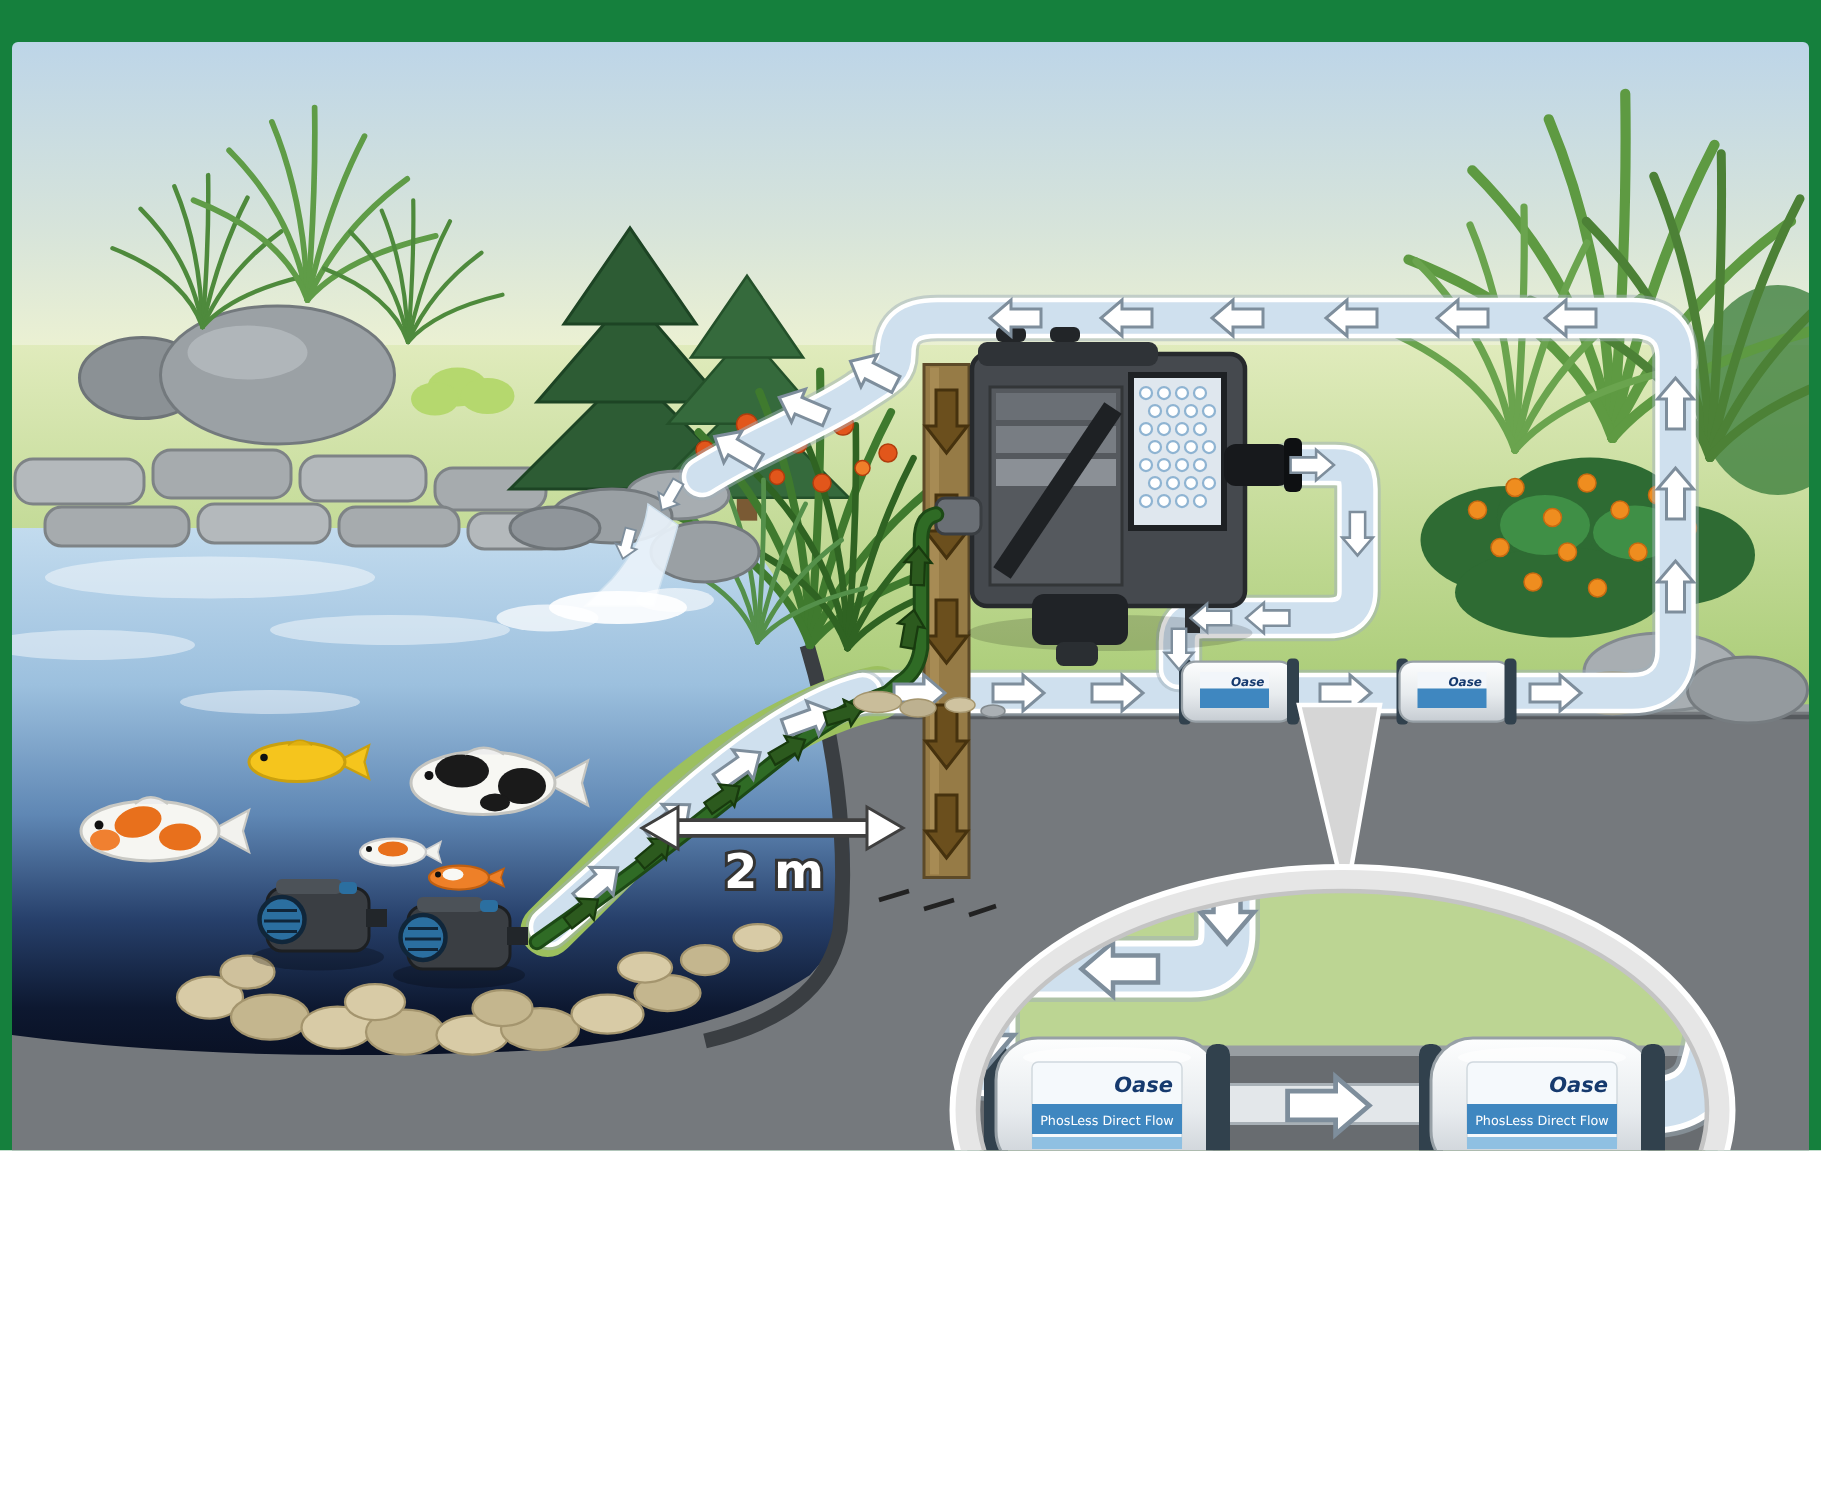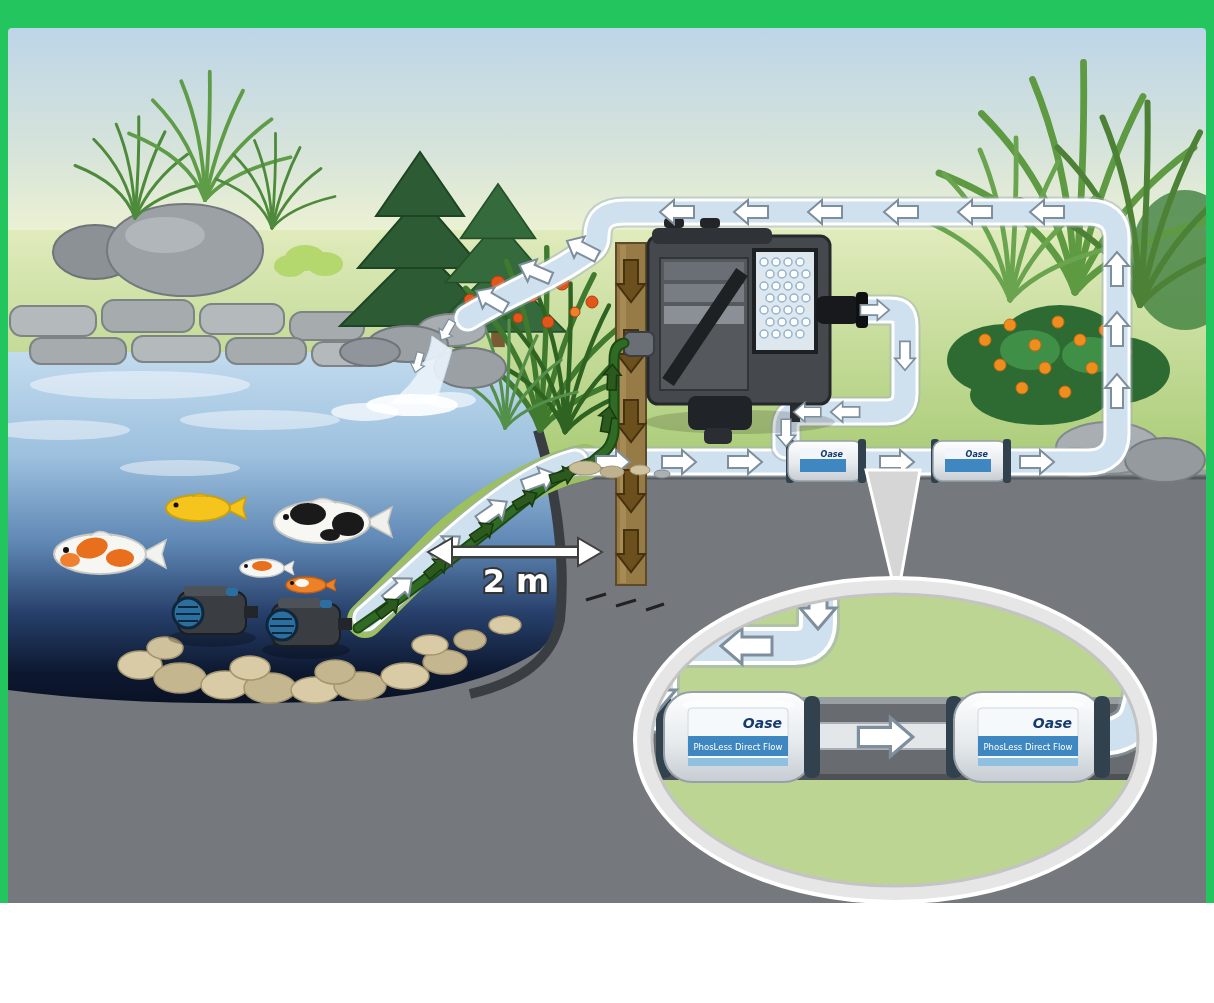--- a/index.html
+++ b/index.html
@@ -1,16 +1,16 @@
 <!DOCTYPE html>
 <html><head>
 <meta charset="utf-8">
 <style>
   html,body{margin:0;padding:0;background:#ffffff;}
-  .stage{position:relative;width:1214px;height:903px;background:#22c55e;overflow:hidden;
+  .stage{position:relative;width:1214px;height:767px;background:#15803d;overflow:hidden;
          font-family:"DejaVu Sans", sans-serif;}
   svg{position:absolute;left:0;top:0;}
   .pO{fill:none;stroke:#9fb0ba;stroke-width:31;opacity:.5;stroke-linecap:round;stroke-linejoin:round;}
   .pC{fill:none;stroke:#ffffff;stroke-width:27;stroke-linecap:round;stroke-linejoin:round;}
   .pF{fill:none;stroke:#cfe0ee;stroke-width:21;stroke-linecap:round;stroke-linejoin:round;}
   .iO{fill:none;stroke:#9fb0ba;stroke-width:44;opacity:.5;stroke-linecap:round;stroke-linejoin:round;}
   .iC{fill:none;stroke:#ffffff;stroke-width:38;stroke-linecap:round;stroke-linejoin:round;}
   .iF{fill:none;stroke:#cfe0ee;stroke-width:30;stroke-linecap:round;stroke-linejoin:round;}
   text{font-family:"DejaVu Sans", sans-serif;}
 </style>

